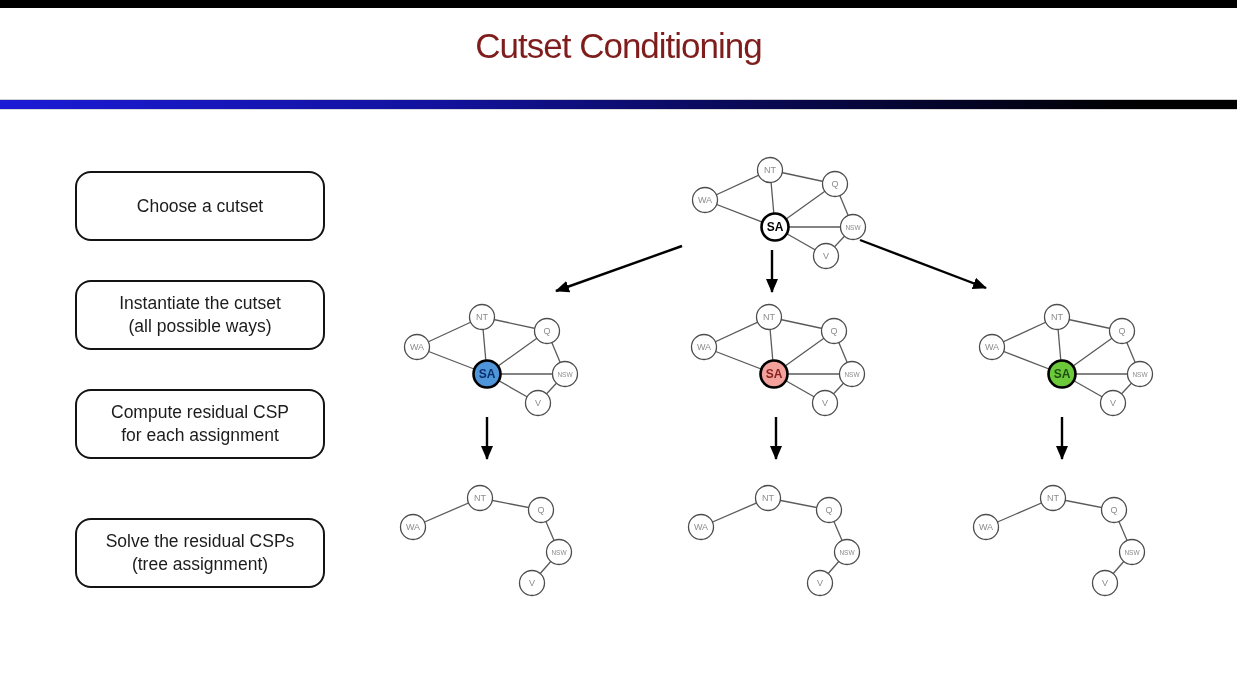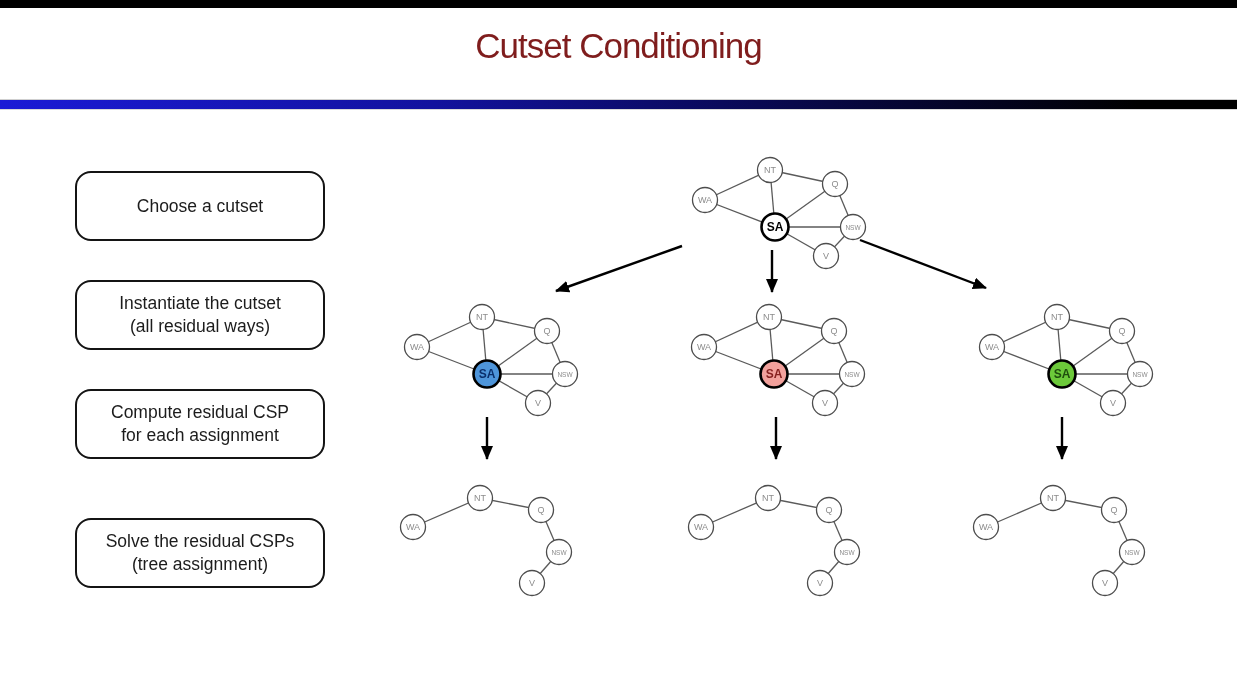--- a/index.html
+++ b/index.html
@@ -36,21 +36,21 @@
 
   <div class="title">Cutset Conditioning</div>
 
   <div class="rule"></div>
 
   <div class="step-box" style="top:155px;margin-top:16px;">
     <span>Choose a cutset</span>
   </div>
   <div class="step-box" style="top:280px;align-items:center;">
     <span>Instantiate the cutset</span>
-    <span>(all residual ways)</span>
+    <span>(all possible ways)</span>
   </div>
   <div class="step-box" style="top:389px;">
     <span>Compute residual CSP</span>
     <span>for each assignment</span>
   </div>
   <div class="step-box" style="top:518px;">
     <span>Solve the residual CSPs</span>
     <span>(tree assignment)</span>
   </div>
 

